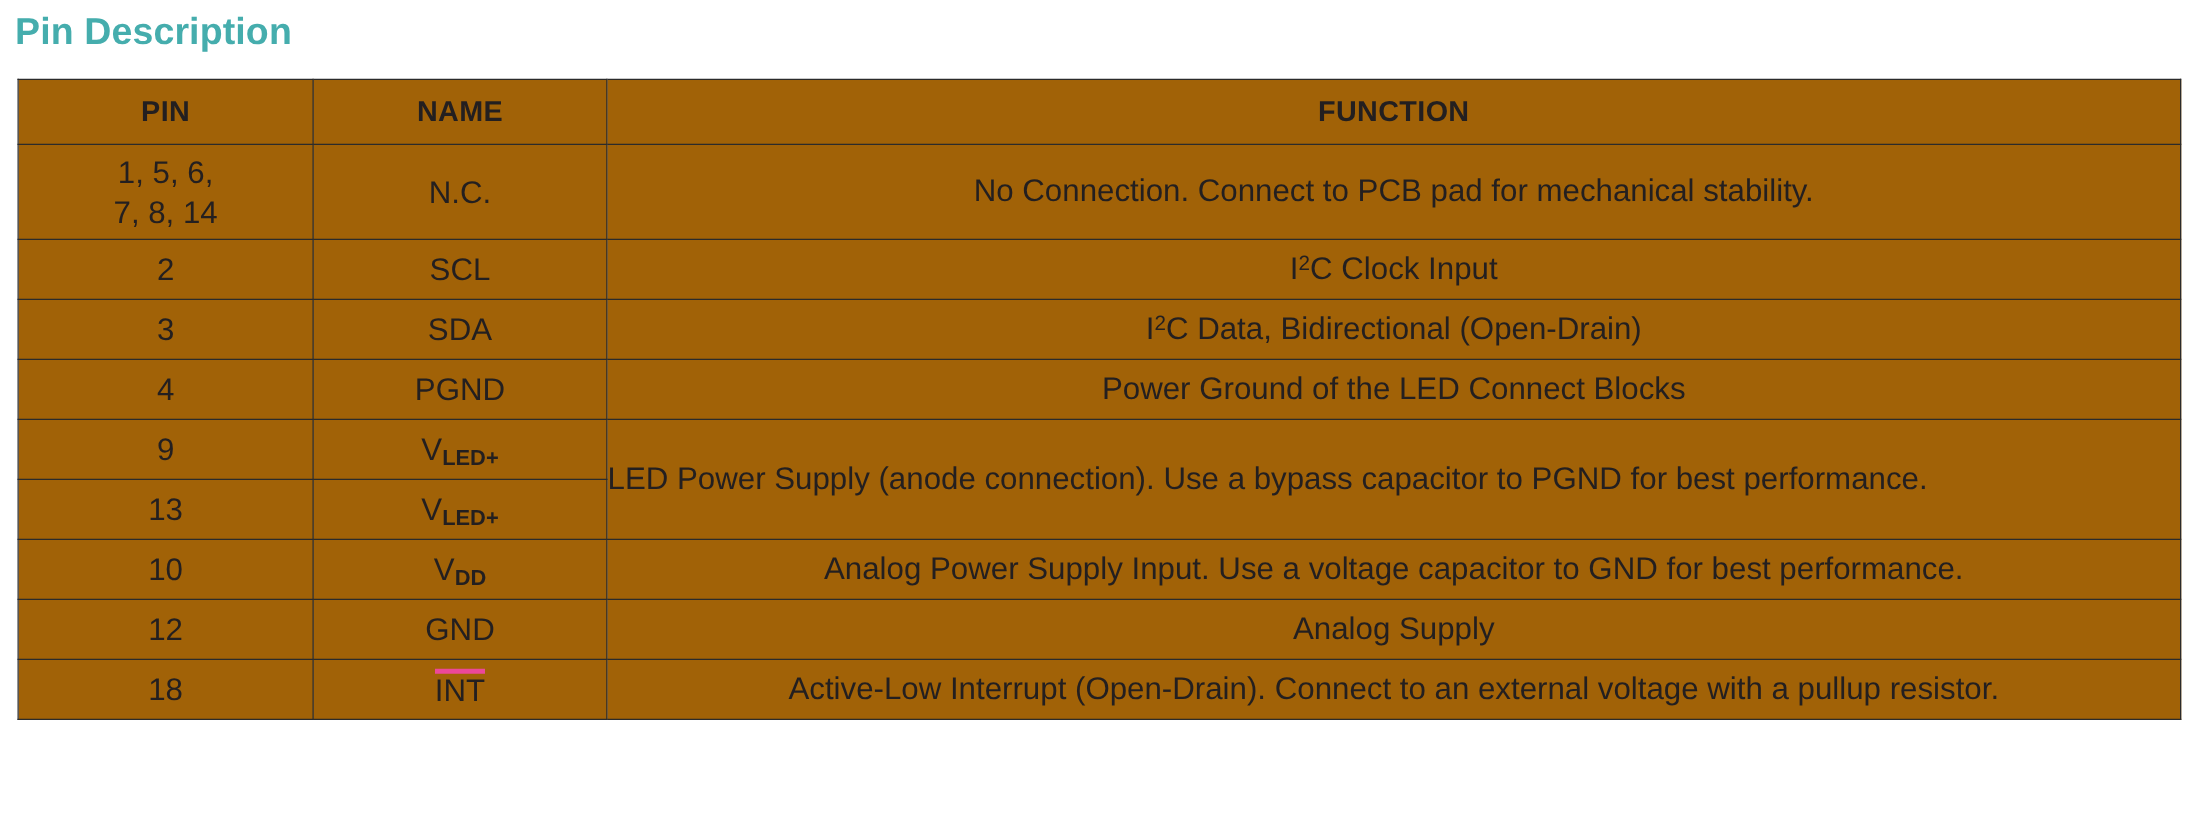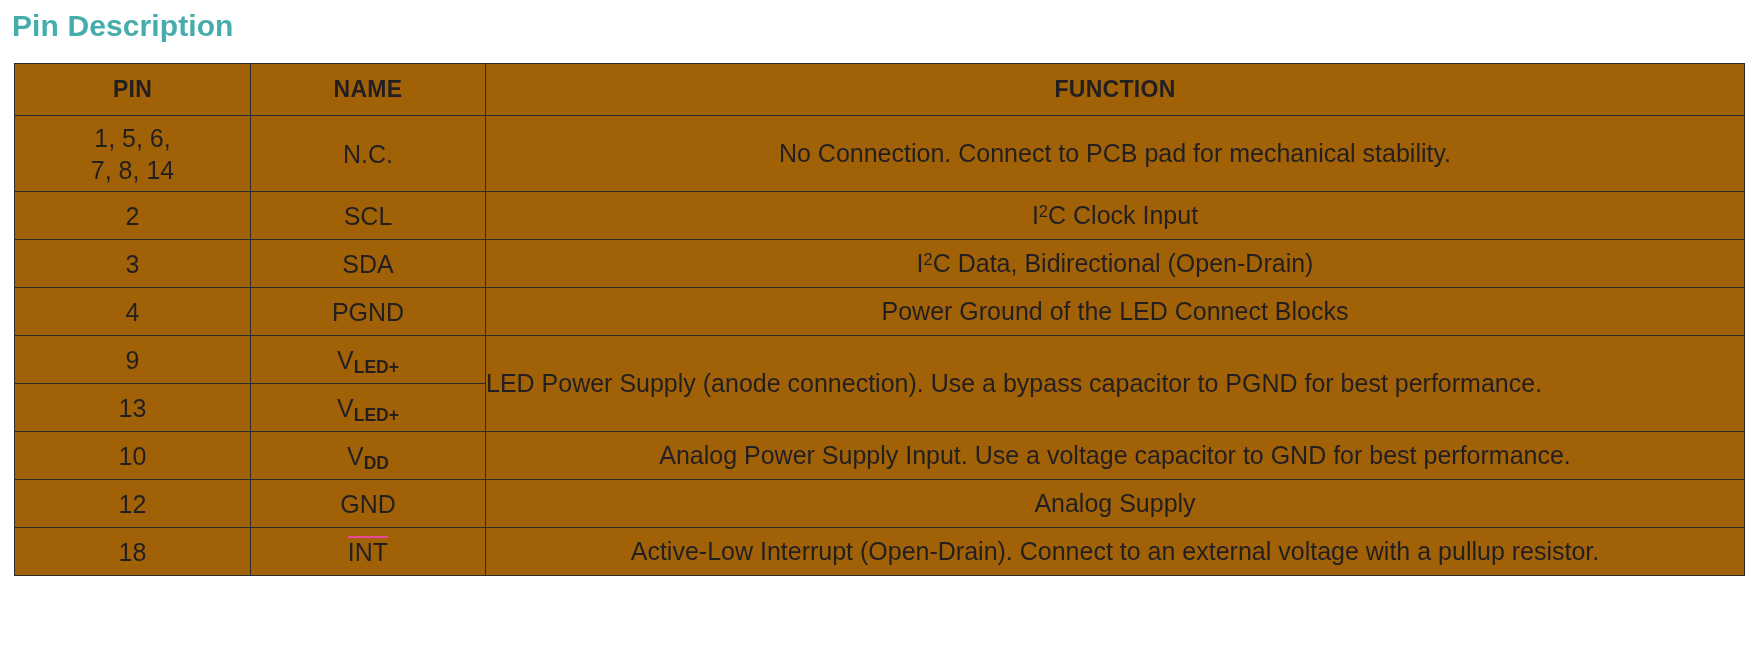--- a/index.html
+++ b/index.html
@@ -94,21 +94,21 @@
     line-height: 0;
   }
   sub.subsc {
     font-size: 0.70em;
     vertical-align: -0.23em;
     line-height: 0;
     font-weight: bold;
   }
   .overline {
     display: inline-block;
-    border-top: 2px solid #ec4899;
+    border-top: 4px solid #ec4899;
     padding-top: 1px;
     line-height: 1.08;
   }
   .func-merged {
     padding-left: 16px;
     padding-right: 10px;
     text-align: left;
     font-size: 25px;
     line-height: 1.33;
   }

